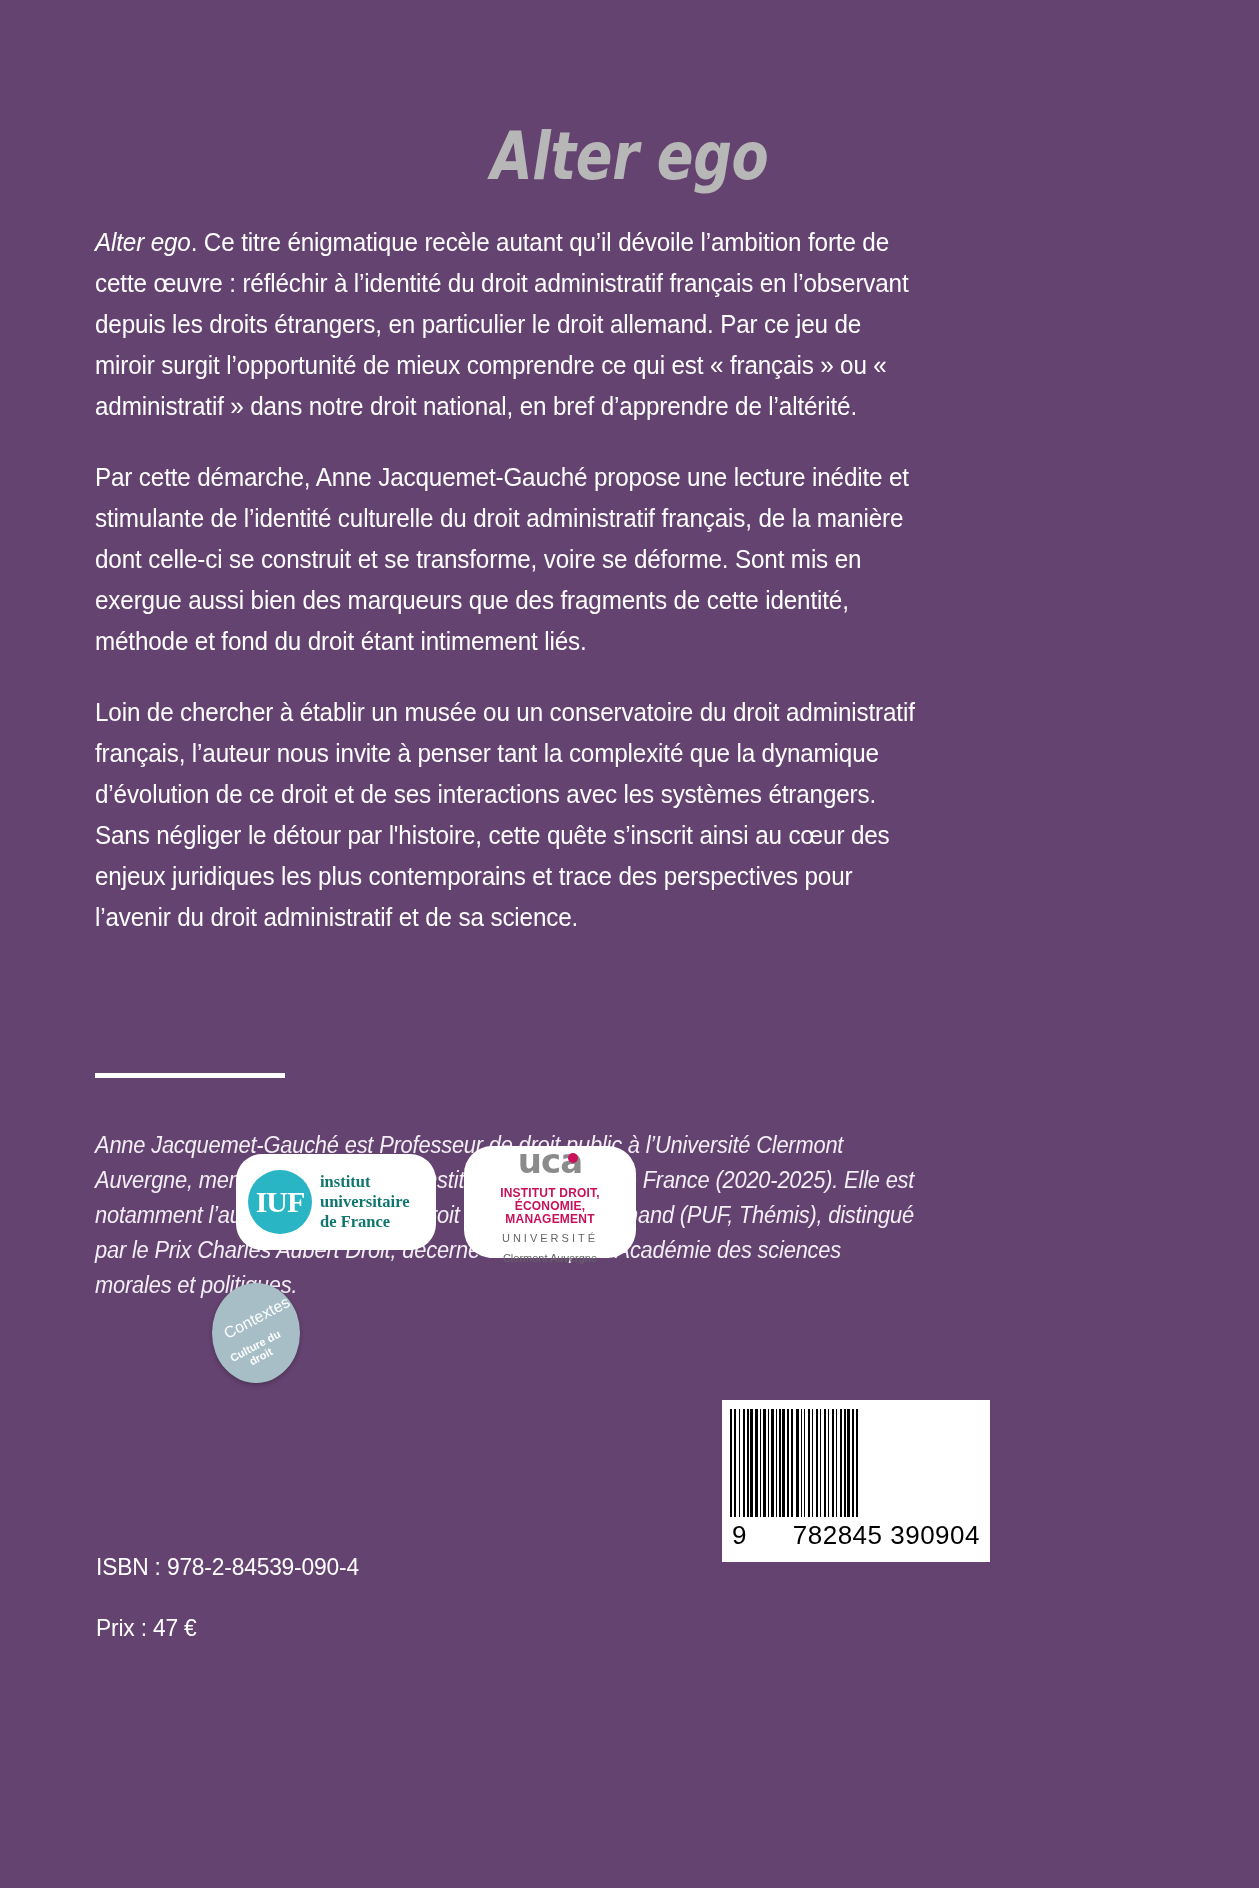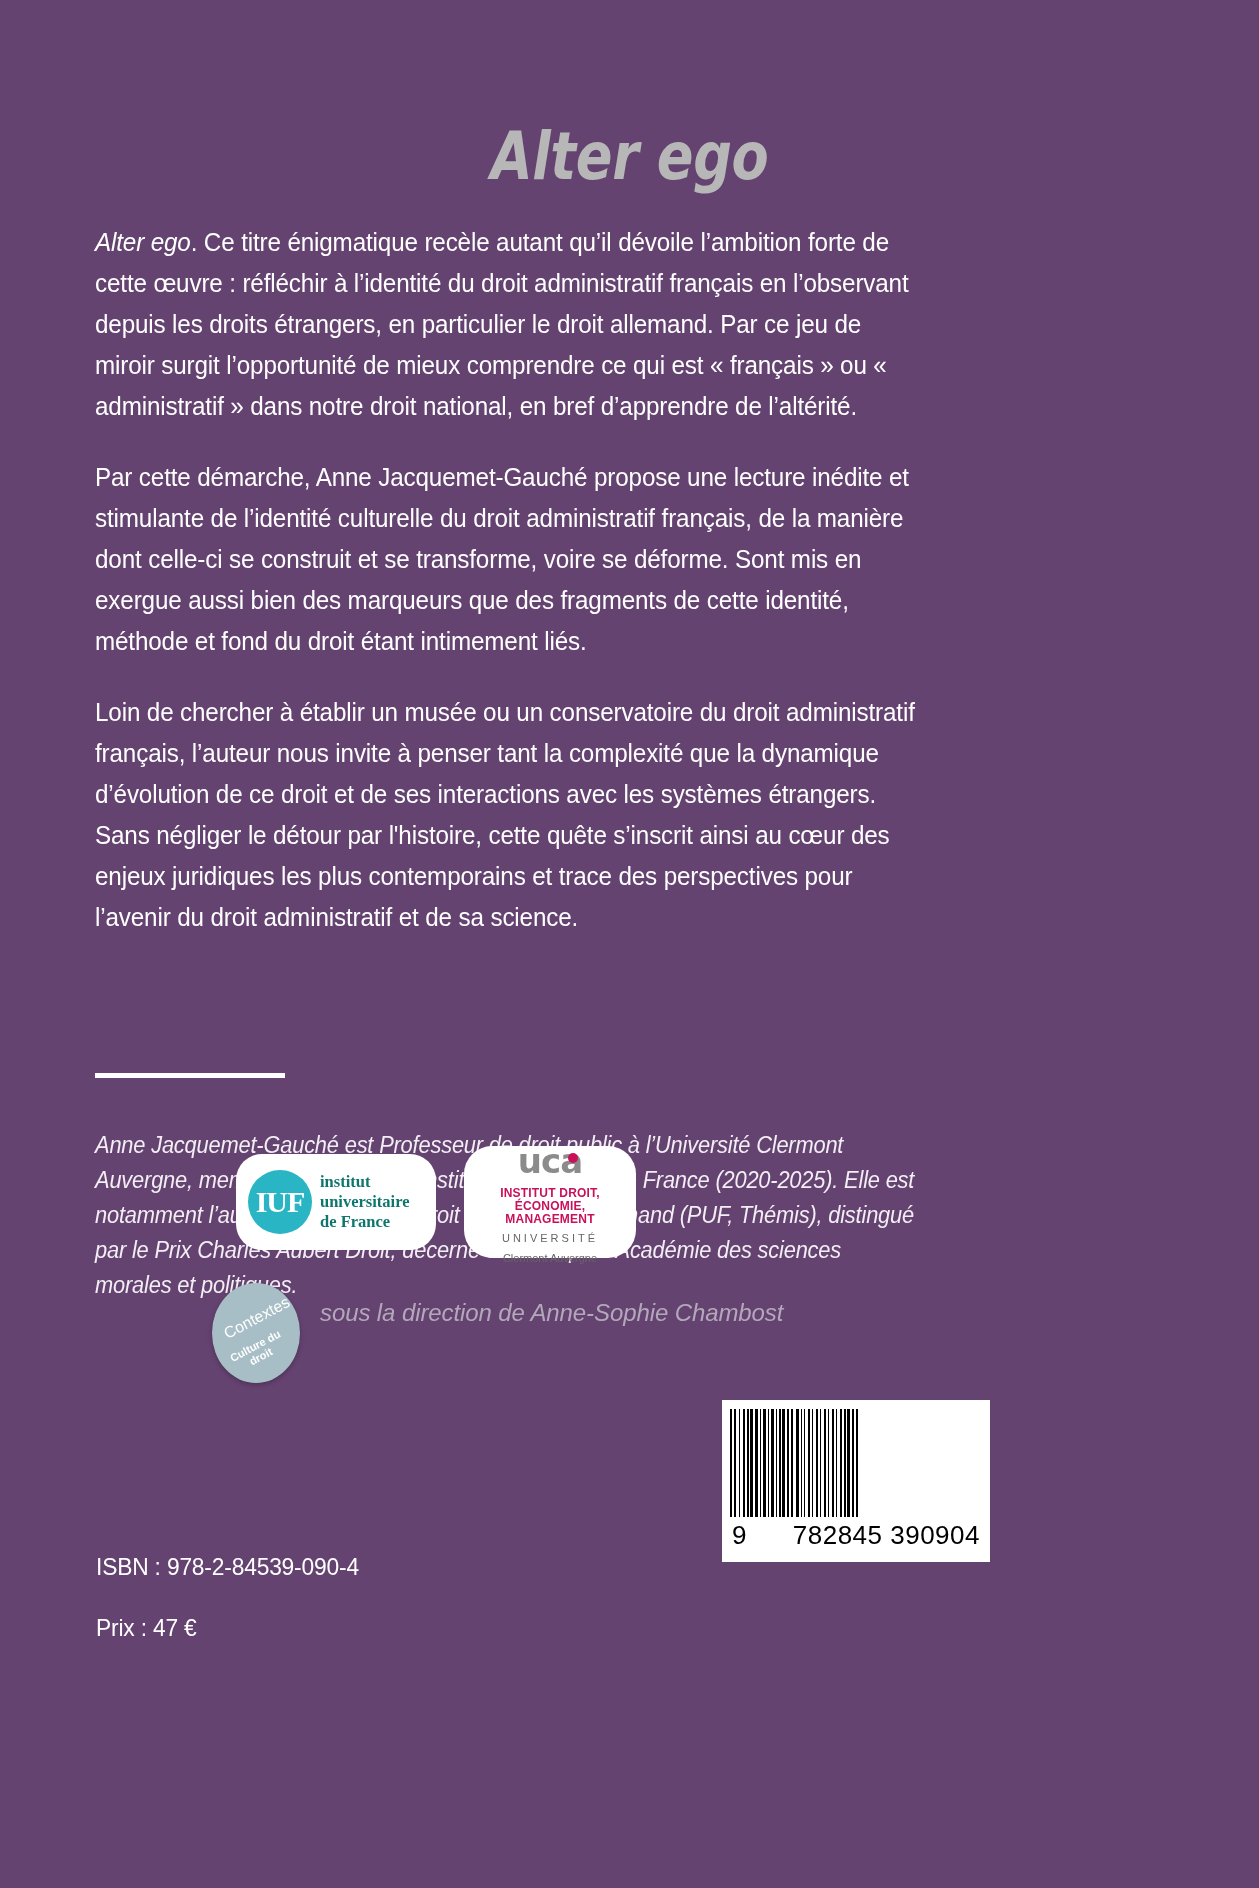--- a/index.html
+++ b/index.html
@@ -416,21 +416,20 @@
       <div class="uca-l3">Clermont Auvergne</div>
     </div>
 
   </div>
 
   <div class="collection">
     <div class="ctx-badge"></div>
     <div class="ctx-l1">Contextes</div>
     <div class="ctx-l2">Culture du droit</div>
     <div class="coll-lines">
-      <div>sous la direction de Anne-Sophie Chambost</div>
     </div>
   </div>
 
   <div class="isbn">ISBN : 978-2-84539-090-4</div>
   <div class="price">Prix : 47 €</div>
 
 
   <div class="barcode">
     <div class="bc-bars" id="bc-bars">
         <i style="width:2px"></i>

